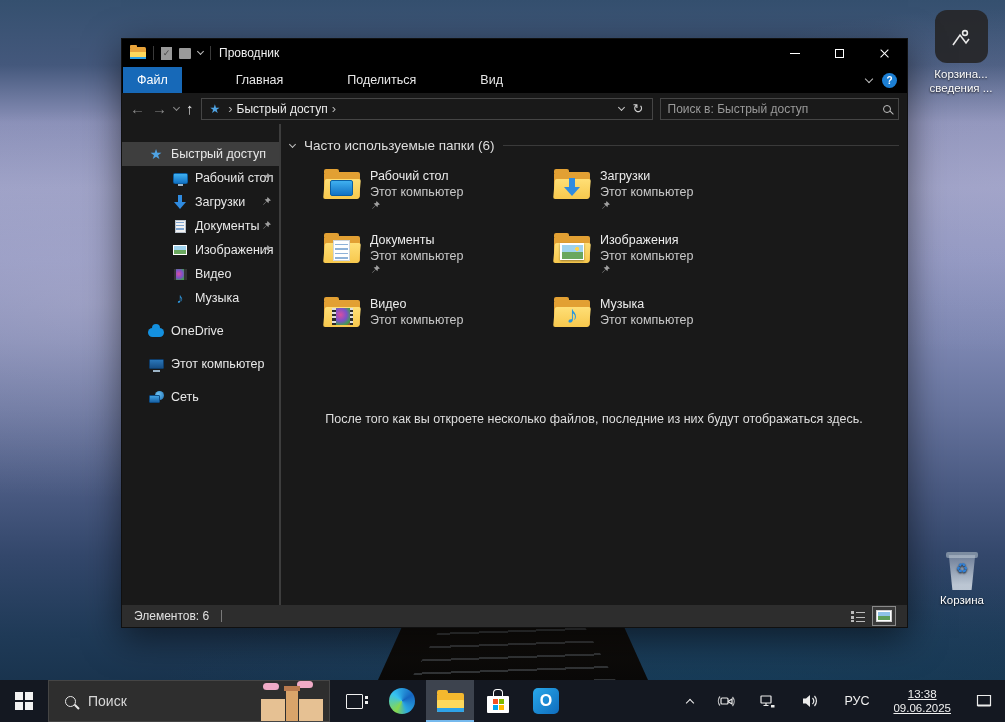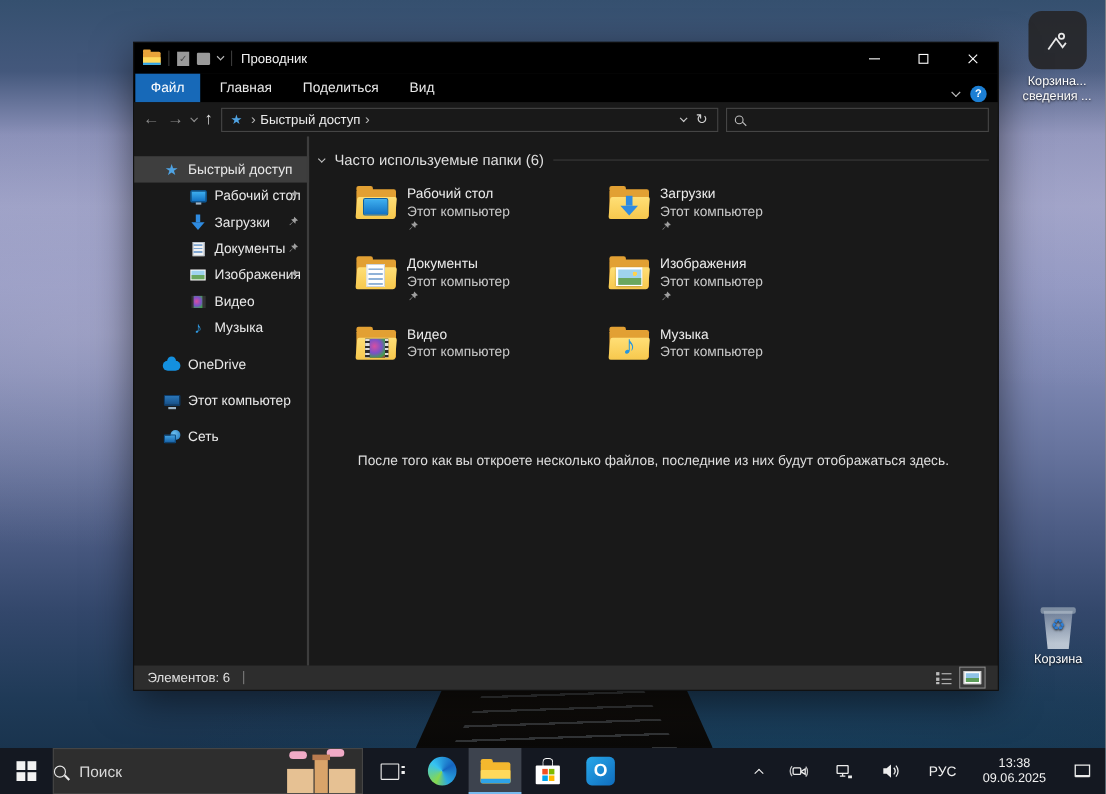--- a/index.html
+++ b/index.html
@@ -48,21 +48,21 @@
   .qat-sep { width:1px; height:14px; background:#3a3a3a; }
   .title-text { margin-left:8px; font-size:12px; color:#f0f0f0; }
   .caption { margin-left:auto; display:flex; height:28px; }
   .cap-btn { width:45px; height:28px; display:flex; align-items:center; justify-content:center; }
   .ic-min { width:10px; height:1px; background:#fff; }
   .ic-max { width:9px; height:9px; border:1px solid #fff; }
   .ic-x { position:relative; width:11px; height:11px; }
   .ic-x::before,.ic-x::after { content:""; position:absolute; top:5px; left:0; width:11px; height:1.2px; background:#fff; }
   .ic-x::before { transform:rotate(45deg);} .ic-x::after { transform:rotate(-45deg);}
 
-  .tabrow { height:26px; background:#000; display:flex; align-items:flex-end; font-size:12.5px; }
+  .tabrow { height:26px; background:#000; display:flex; align-items:center; font-size:12.5px;gap:36px; }
   .tab { padding:0 14px; height:26px; display:flex; align-items:center; color:#e8e8e8; }
   .tab.file { background:#1769b8; color:#fff; margin-left:1px; }
   .tabrow-right { margin-left:auto; display:flex; align-items:center; gap:10px; padding-right:10px; color:#bdbdbd; }
   .help-circle { width:15px; height:15px; border-radius:50%; background:#1c7fd4; color:#fff;
     font-size:10px; font-weight:bold; display:flex; align-items:center; justify-content:center; }
 
   .addrrow { height:31px; display:flex; align-items:center; padding:0 8px; gap:7px; background:#191919; }
   .nav-arrow { font-size:15px; line-height:1; }
   .dim { color:#8a8a8a; } .lit { color:#e0e0e0; }
   .field { height:22px; border:1px solid #454545; background:#191919; display:flex; align-items:center; }
@@ -188,21 +188,21 @@
 
   .pin svg, .tile .pin-t svg { display:block; }
 
   
   .taskbar { position:absolute; left:0; bottom:0; width:1005px; height:42px; background:#141821;
     display:flex; align-items:center; z-index:50; }
   .tb-btn { width:48px; height:42px; display:flex; align-items:center; justify-content:center; flex:none; }
   .start-logo { display:grid; grid-template-columns:8px 8px; grid-template-rows:8px 8px; gap:1.5px; }
   .start-logo i { background:#f2f2f2; }
   .tb-search { width:282px; height:42px; background:#2e2e2e; border:1px solid #454545;
-    display:flex; align-items:center; position:relative; flex:none; }
+    display:flex; align-items:center; padding-left:16px; position:relative; flex:none; }
   .tb-search .mag2 { position:relative; width:11px; height:11px; border:1.6px solid #e8e8e8; border-radius:50%; flex:none; }
   .tb-search .mag2::after { content:""; position:absolute; width:6px; height:1.6px; background:#e8e8e8;
     right:-5px; bottom:-2px; transform:rotate(45deg); }
   .tb-search input { margin-left:12px; background:transparent; border:none; outline:none;
     font-family:"Liberation Sans",sans-serif; font-size:14px; color:#e8e8e8; width:120px; }
   .tb-search input::placeholder { color:#d8d8d8; }
   .doodle { position:absolute; right:2px; bottom:0; width:70px; height:40px; }
   .doodle .cl { position:absolute; width:16px; height:7px; border-radius:7px; background:#f0aac6; }
   .doodle .bldg { position:absolute; bottom:0; background:#e6c193; }
   .doodle .tower { position:absolute; bottom:0; left:29px; width:12px; height:32px; background:#d9a46a; }
@@ -225,21 +225,21 @@
   .ic-store::before { content:""; position:absolute; top:-7px; left:6px; width:8px; height:7px;
     border:1.8px solid #fff; border-bottom:none; border-radius:4px 4px 0 0; }
   .ic-store .g { display:grid; grid-template-columns:5px 5px; grid-template-rows:5px 5px; gap:1px; }
   .ic-store .g i:nth-child(1){background:#f25022;} .ic-store .g i:nth-child(2){background:#7fba00;}
   .ic-store .g i:nth-child(3){background:#00a4ef;} .ic-store .g i:nth-child(4){background:#ffb900;}
   .ic-outlook { width:26px; height:26px; border-radius:5px; background:linear-gradient(135deg,#28a8ea,#0f6cbd);
     color:#fff; font-weight:bold; font-size:16px; display:flex; align-items:center; justify-content:center; }
   .tray { margin-left:auto; display:flex; align-items:center; gap:24px; padding-right:12px; color:#f0f0f0; }
   .tray svg { display:block; }
   .tb-lang { font-size:12.5px; }
-  .tb-clock { text-align:center; font-size:11.5px; line-height:14px; }
+  .tb-clock { text-align:center; font-size:11.5px; line-height:14px;text-decoration:underline; }
 </style>
 </head>
 <body>
 
 <div class="desktop">
   <div class="pier"></div>
 
   <div class="shortcut info-shortcut">
     <div class="info-tile">
       <svg width="30" height="30" viewBox="0 0 30 30" fill="none" stroke="#e8e8e8" stroke-width="1.6">
@@ -309,20 +309,21 @@
         <span class="crumb-star">★</span>
         <span class="crumb-sep">›</span>
         <span class="crumb-text">Быстрый доступ</span>
         <span class="crumb-sep">›</span>
         <div class="addr-right">
           <span class="chv down sm"></span>
           <span class="refresh">↻</span>
         </div>
       </div>
       <div class="field search-field">
+        <input type="text" placeholder="Поиск в: Быстрый доступ" style="">
         <span class="mag"></span>
       </div>
     </div>
 
     <div class="content">
 
       <div class="sidebar">
         <div class="sb-item lvl0 sel">
           <span class="sb-ic">
               <span class="mi-star">★</span>

